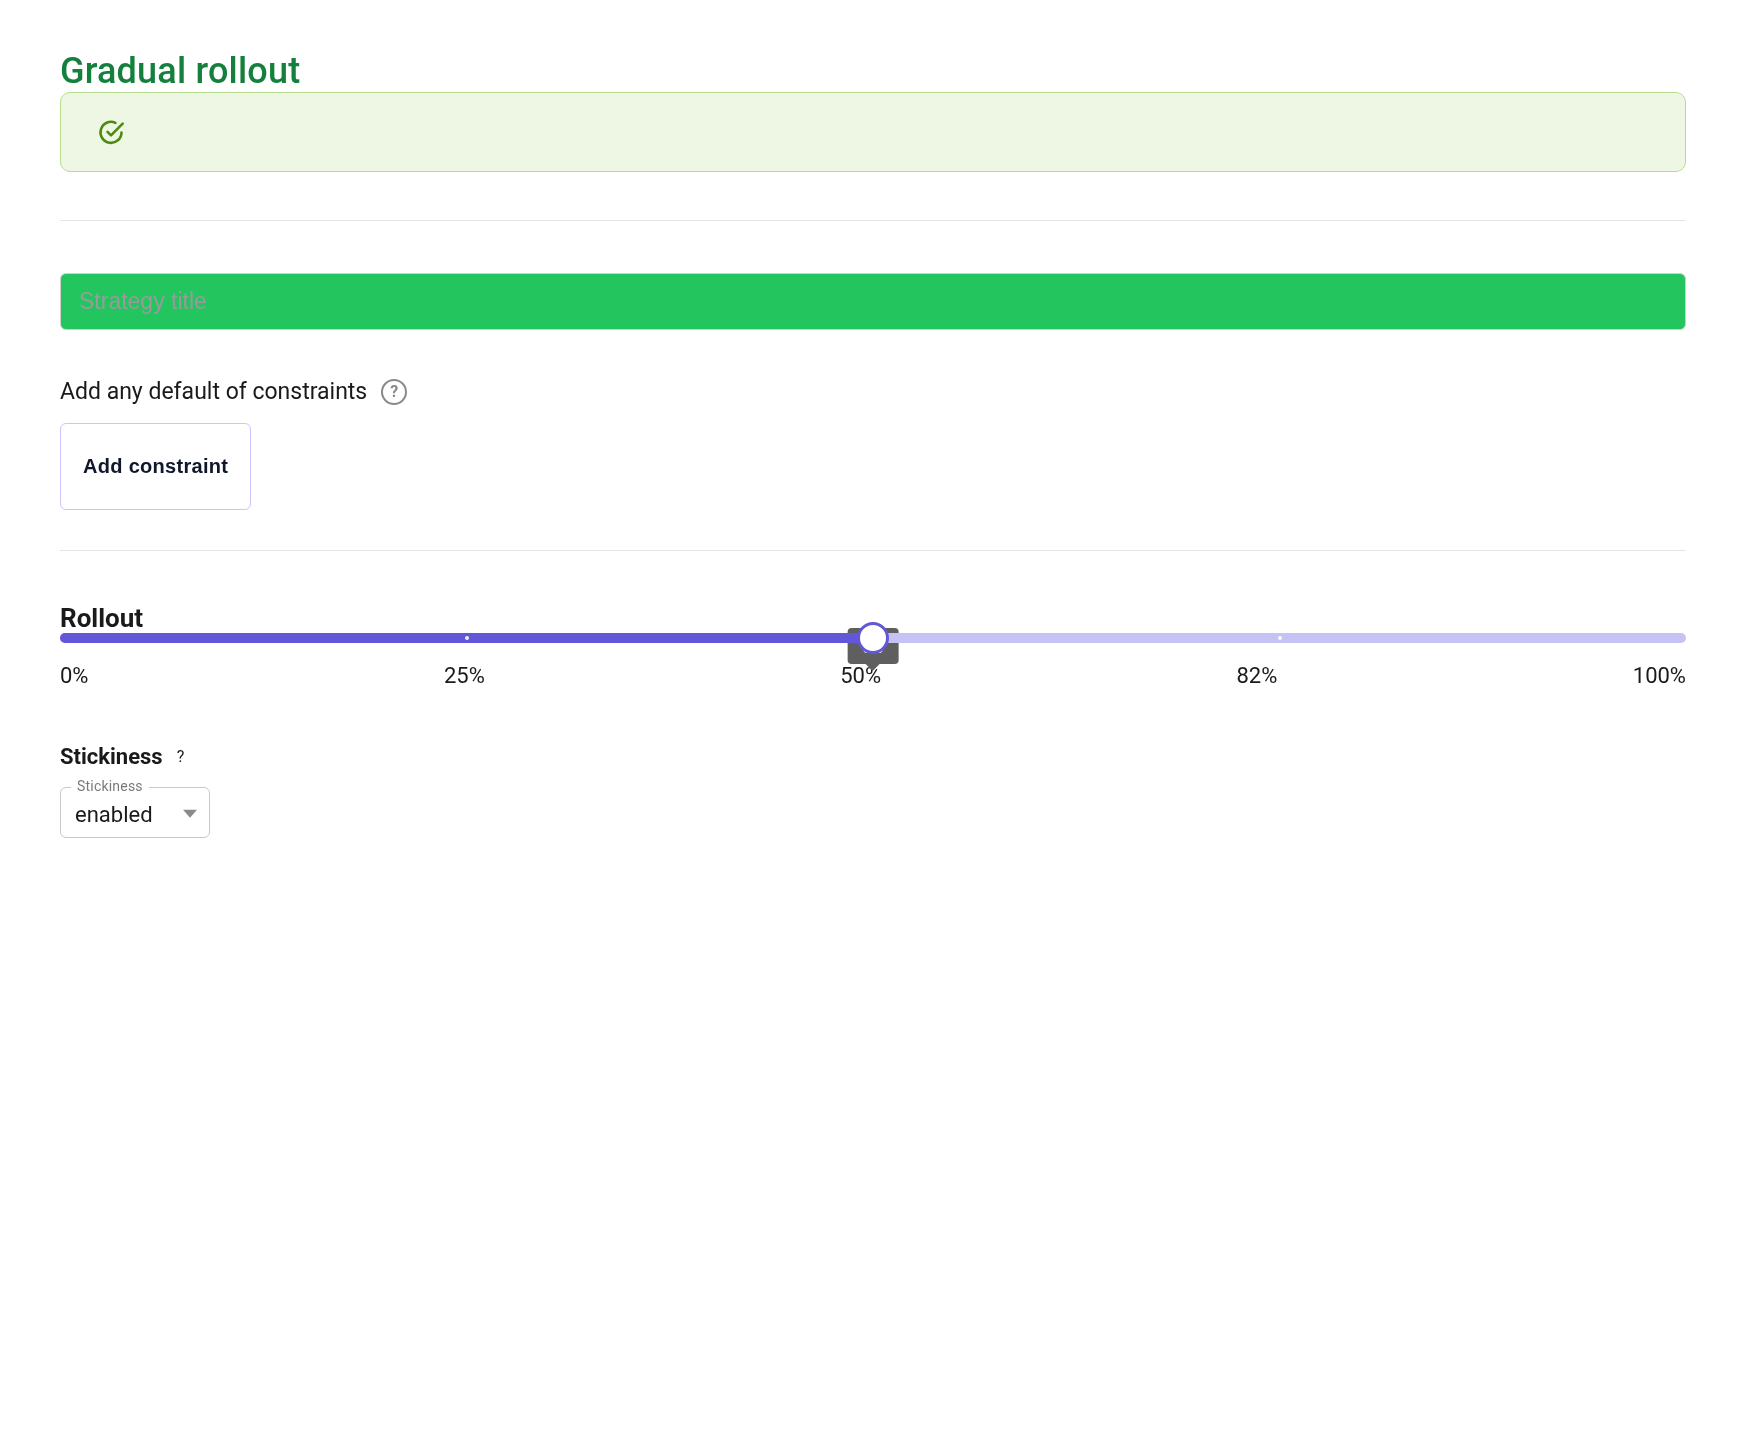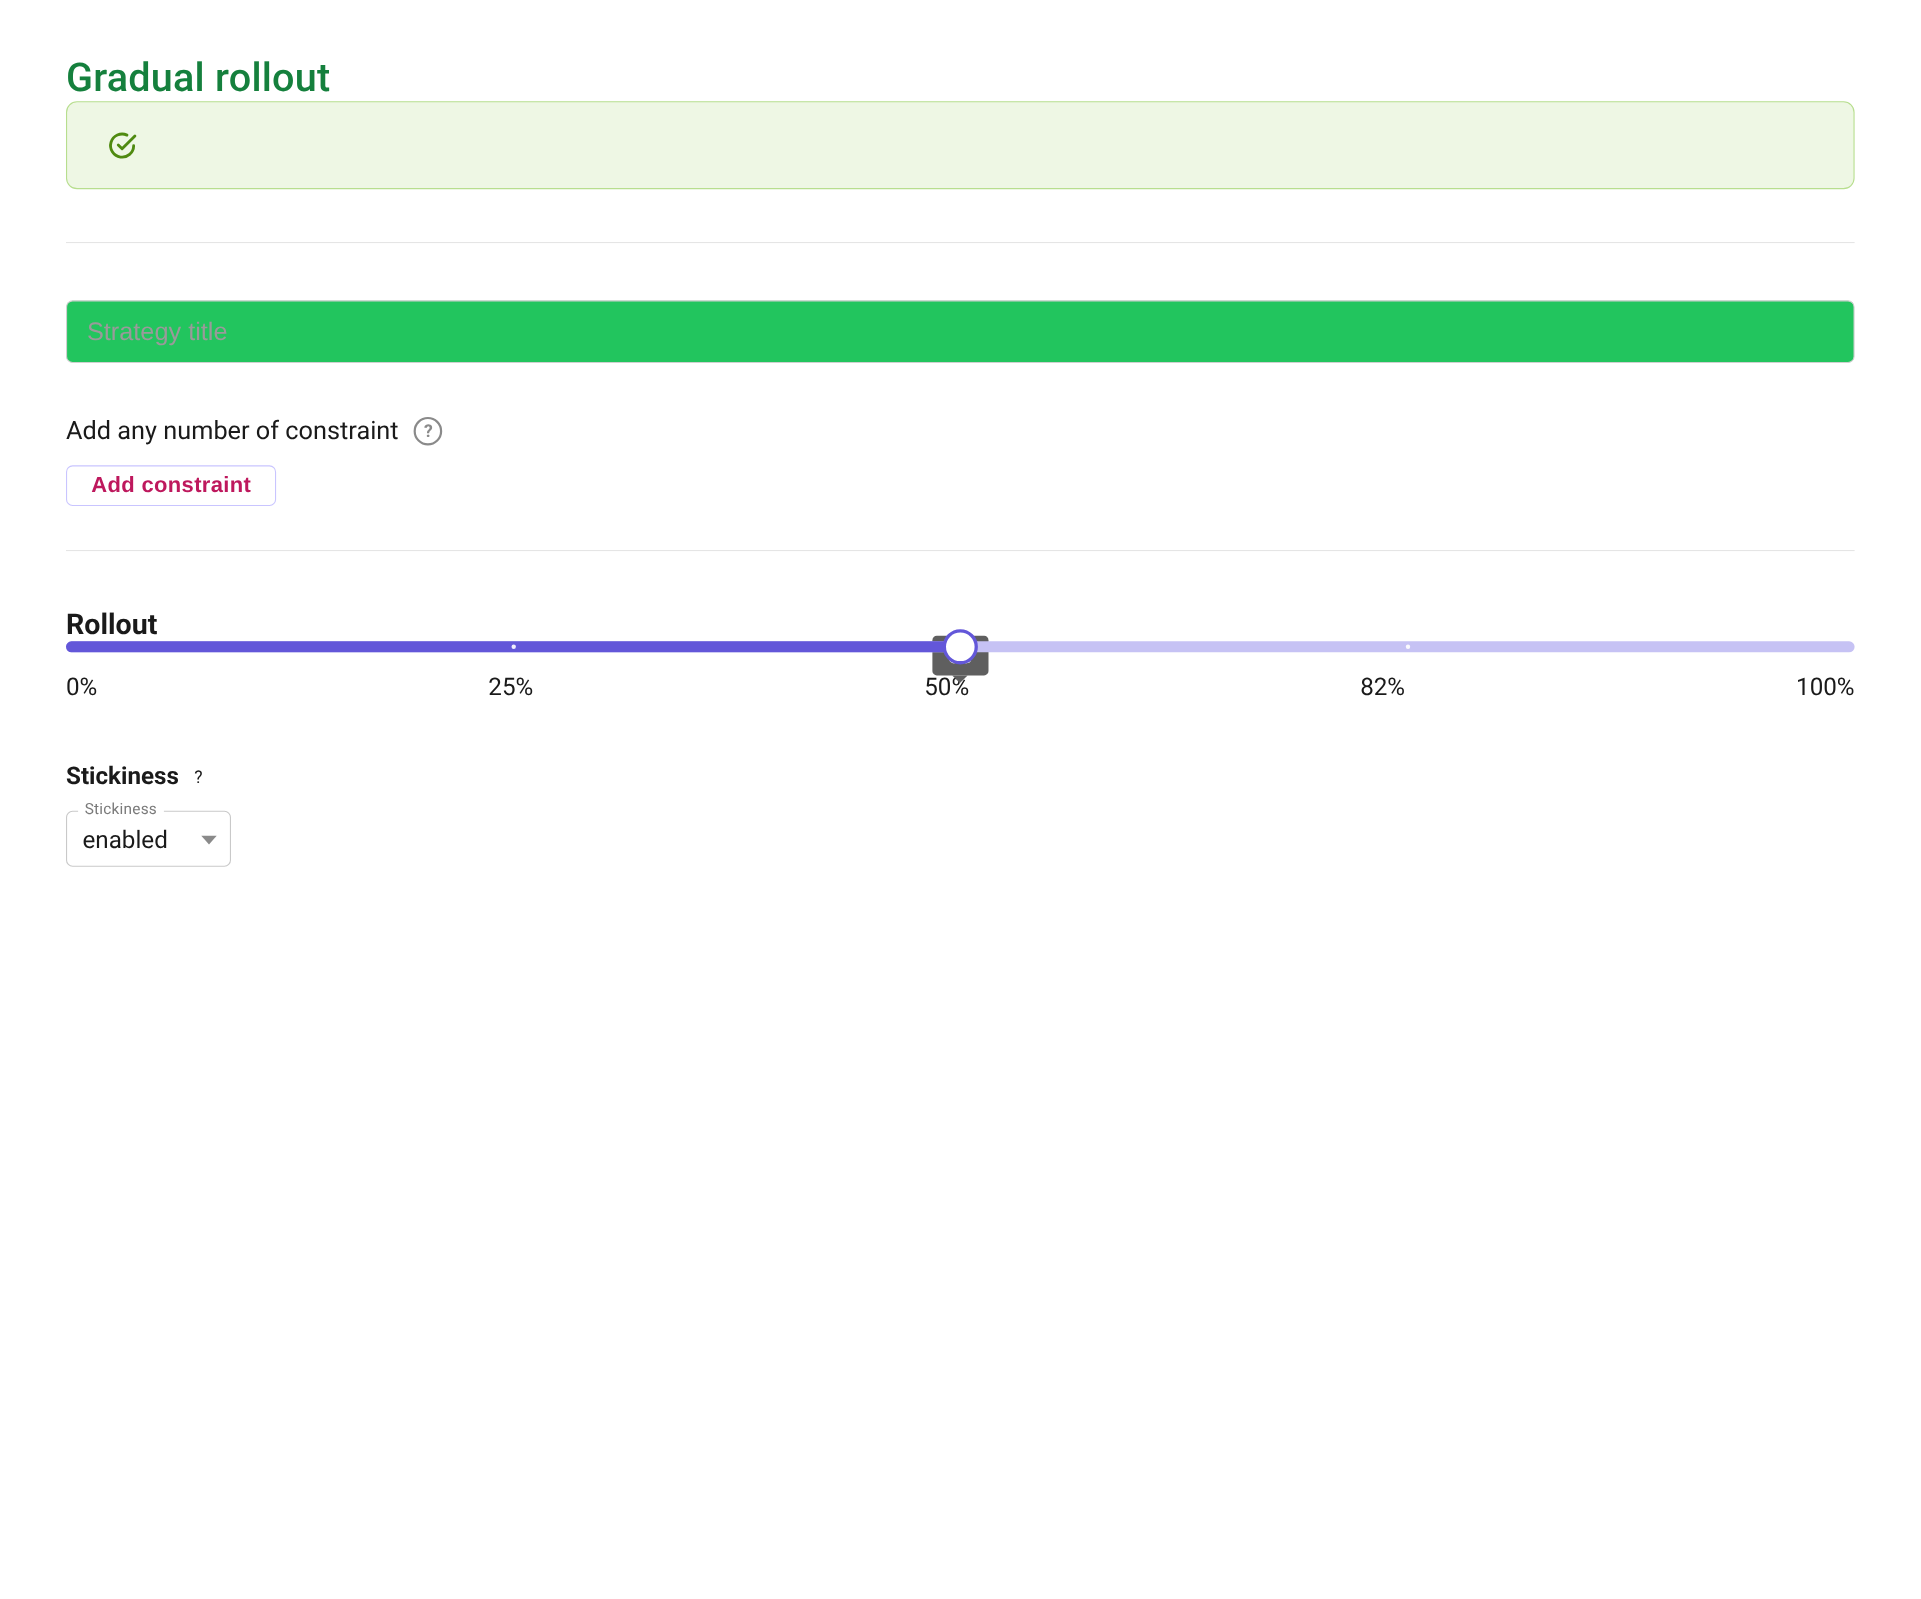--- a/index.html
+++ b/index.html
@@ -93,25 +93,25 @@
       justify-content: center;
       font-size: 16px;
       font-weight: 700;
       color: #8a8a8a;
       cursor: help;
     }
     .outline-button {
       display: inline-block;
       font-size: 20px;
       font-weight: 700;
-      color: #be185d;
+      color: #0f172a;
       background: #fff;
       border: 1px solid #c9c5ff;
       border-radius: 6px;
-      padding: 6px 22px;
+      padding: 31px 22px;
       cursor: pointer;
       letter-spacing: 0.3px;
     }
     .rollout-heading {
       font-size: 26px;
       font-weight: 700;
     }
     .slider-wrap {
       position: relative;
       width: 100%;
@@ -252,21 +252,21 @@
 </div>
 
 <hr class="divider">
 
 <div class="section">
   <input type="text" class="text-input" placeholder="Strategy title" style="">
 </div>
 
 <div class="section tight-bottom" style="padding-top:0;">
   <div class="label-with-help">
-    <span class="label-plain">Add any number of constraint</span>
+    <span class="label-plain">Add any default of constraints</span>
     <span class="help">?</span>
   </div>
   <button class="outline-button">Add constraint</button>
 </div>
 
 <hr class="divider">
 
 <div class="section">
   <div class="rollout-heading boldish">Rollout</div>
 

